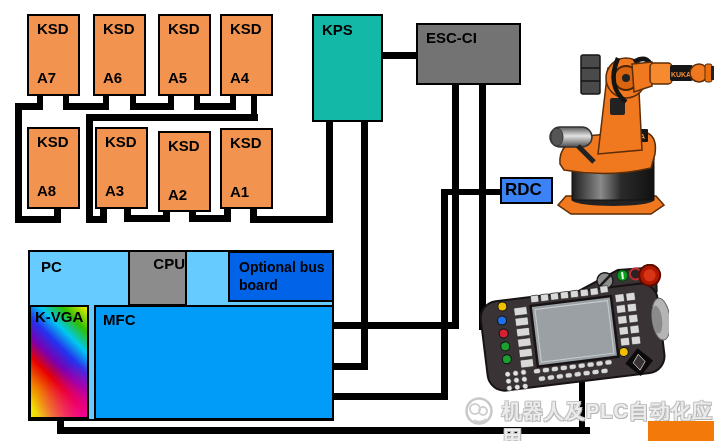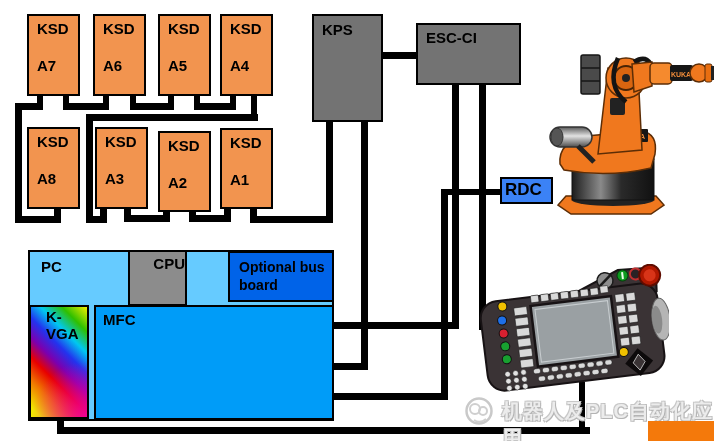--- a/index.html
+++ b/index.html
@@ -1,30 +1,30 @@
 <!DOCTYPE html>
 <html><head>
 <meta charset="utf-8">
 <style>
   html,body{margin:0;padding:0;background:#fff;}
   #stage{position:relative;width:714px;height:441px;background:#fff;overflow:hidden;
          font-family:"Liberation Sans",sans-serif;color:#000;}
   .wire{position:absolute;background:#000;}
   .box{position:absolute;box-sizing:border-box;border:2.5px solid #000;font-weight:bold;}
   .ksd{width:53px;height:82px;background:#F2944F;font-size:15px;padding:4px 0 0 8px;}
-  .ksd .sub{display:block;margin-top:20px;}
-  .kps{left:312px;top:14px;width:71px;height:108px;background:#737373;font-size:15px;padding:5px 0 0 8px;}
+  .ksd .sub{display:block;margin-top:32px;}
+  .kps{left:312px;top:14px;width:71px;height:108px;background:#14b8a6;font-size:15px;padding:5px 0 0 8px;}
   .esc{left:416px;top:23px;width:105px;height:62px;background:#737373;font-size:15px;padding:4px 0 0 8px;}
   .rdc{left:500px;top:177px;width:53px;height:27px;background:#3b82f6;border-width:2px;
        font-size:17px;line-height:21px;padding-left:3px;}
   .pcbox{left:28px;top:250px;width:306px;height:171px;background:#66CBFF;font-size:15px;padding:6px 0 0 11px;}
   .cpu{left:128px;top:250px;width:59px;height:56px;background:#8C8C8C;border-width:2px;font-size:15px;padding:3px 0 0 8px;text-align:right;}
   .opt{left:228px;top:251px;width:106px;height:51px;background:#0063E8;border-width:2px;
        font-size:14px;line-height:1.3;padding:5px 0 1px 9px;}
-  .kvga{left:29px;top:305px;width:60px;height:114px;border-width:2px;font-size:15px;padding:1px 0 0 15px;
+  .kvga{left:29px;top:305px;width:60px;height:114px;border-width:2px;font-size:15px;padding:1px 0 0 4px;
         background:
           radial-gradient(circle at 100% 100%, rgba(240,0,160,.95), rgba(240,0,160,0) 45%),
           linear-gradient(225deg,#f0ee00 0%,#2fbf00 15%,#00c8f0 28%,#2233ee 40%,#7a00b0 52%,#e80000 64%,#f07800 78%,#f0e800 94%);}
   .mfc{left:94px;top:305px;width:240px;height:115px;background:#009CF8;font-size:15px;padding:4px 0 0 7px;}
   .dse{left:236px;top:337px;width:96px;height:81px;background:#0063E8;border-width:2px;font-size:15px;padding:9px 0 0 9px;}
   .art{position:absolute;}
   .wm-text{position:absolute;left:502px;top:398px;font-size:20px;font-weight:bold;
            color:#ececec;letter-spacing:1px;font-family:sans-serif;
            text-shadow:1px 1px 0 #b4b4b4,-1px -1px 0 #c8c8c8,1px -1px 0 #c0c0c0,-1px 1px 0 #c0c0c0;}
   .wm-block{position:absolute;left:648px;top:421px;width:66px;height:20px;background:#F4790B;}

